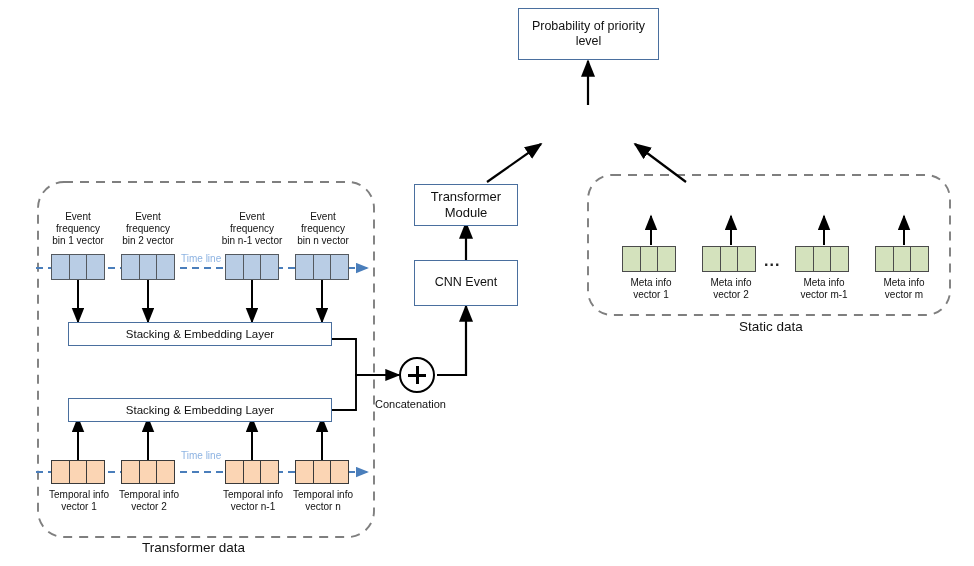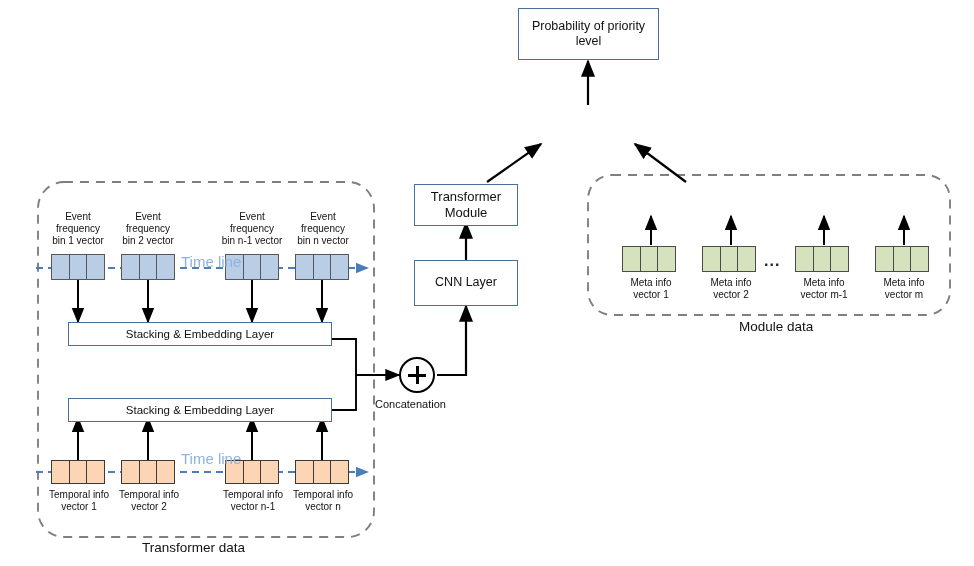--- a/index.html
+++ b/index.html
@@ -55,21 +55,21 @@
   .caption {
     position: absolute;
     text-align: center;
     color: #111111;
     line-height: 1.22;
     white-space: pre-line;
   }
   .timeline-label {
     position: absolute;
     color: #8db3e2;
-    font-size: 15px;
+    font-size: 10px;
     white-space: nowrap;
   }
   .group-label {
     position: absolute;
     text-align: center;
     color: #111111;
     font-size: 13.5px;
     white-space: nowrap;
   }
   .ellipsis {
@@ -163,21 +163,21 @@
   <div class="node" style="left:518px; top:8px; width:141px; height:52px; font-size:12.5px;">
     <span>Probability of priority level</span>
   </div>
 
 
   <div class="node" style="left:414px; top:184px; width:104px; height:42px; font-size:13px;justify-content:center;">
     <span>Transformer Module</span>
   </div>
 
   <div class="node" style="left:414px; top:260px; width:104px; height:46px; font-size:12.5px;">
-    <span>CNN Layer</span>
+    <span>CNN Event</span>
   </div>
 
   <div class="plus-wrap" style="left:399px; top:357px;"></div>
 
   <div class="concat-label" style="left:375px; top:398px;">Concatenation</div>
 
   <div class="caption" style="left:38px; top:211px; width:80px; font-size:10px;">Event
 frequency
 bin 1 vector</div>
   <div class="caption" style="left:108px; top:211px; width:80px; font-size:10px;">Event
@@ -281,15 +281,15 @@
 
   <div class="caption" style="left:606px; top:277px; width:90px; font-size:10px;">Meta info
 vector 1</div>
   <div class="caption" style="left:686px; top:277px; width:90px; font-size:10px;">Meta info
 vector 2</div>
   <div class="caption" style="left:779px; top:277px; width:90px; font-size:10px;">Meta info
 vector m-1</div>
   <div class="caption" style="left:859px; top:277px; width:90px; font-size:10px;">Meta info
 vector m</div>
 
-  <div class="group-label" style="left:739px; top:319px;">Module data</div>
+  <div class="group-label" style="left:739px; top:319px;">Static data</div>
 
 </div>
 
 </body></html>

